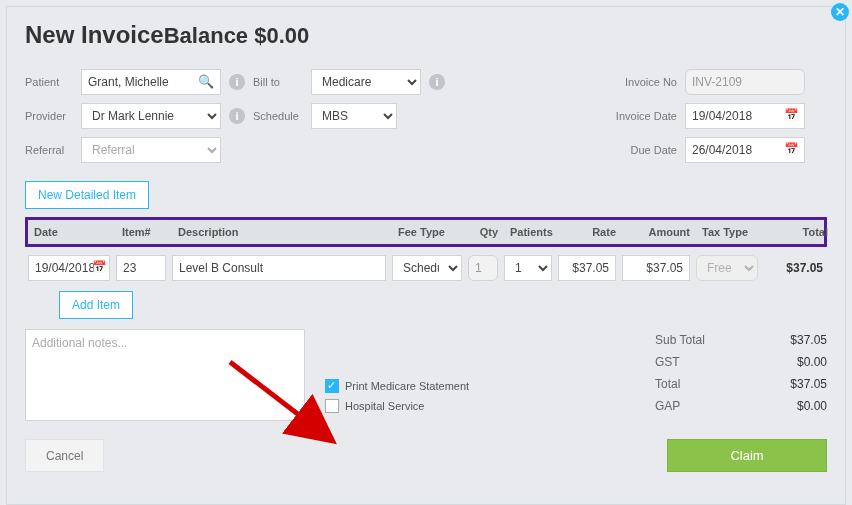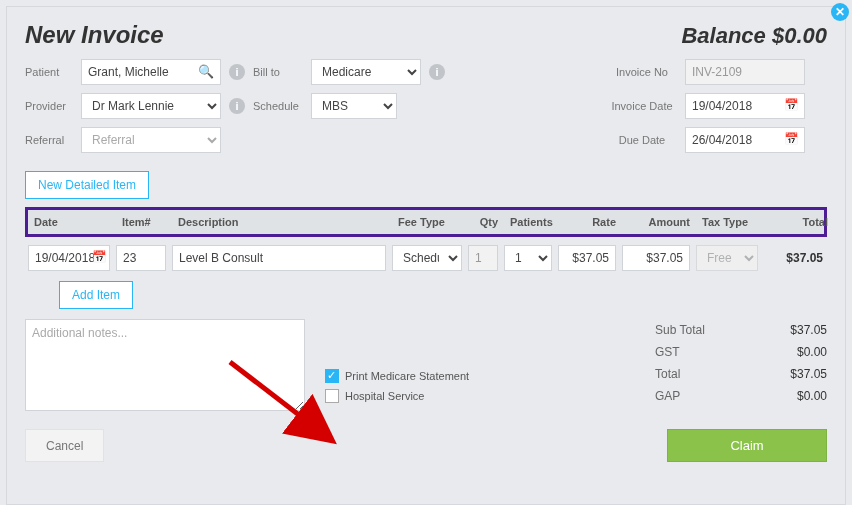--- a/index.html
+++ b/index.html
@@ -31,72 +31,73 @@
     color: #fff;
     font-size: 12px;
     line-height: 18px;
     text-align: center;
     cursor: pointer;
     z-index: 10;
     font-weight: bold;
   }
   .header-row {
     display: flex;
-    justify-content: space-between;
+    justify-content: flex-start;
     align-items: baseline;
     padding: 14px 18px 10px 18px;
-    font-style: italic;
   }
   .title {
     font-size: 24px;
     font-weight: 600;
     color: #333;
   }
   .balance {
     font-size: 22px;
     font-weight: 600;
     color: #333;
   }
   .form-grid {
     display: flex;
     padding: 0 18px 10px 18px;
+    margin-top: 10px;
   }
   .form-left { flex: 1; }
   .form-right { width: 220px; }
   .form-row {
     display: flex;
     align-items: center;
     margin-bottom: 8px;
     gap: 8px;
   }
   .form-label {
     width: 48px;
     color: #777;
     font-size: 11px;
     flex-shrink: 0;
   }
   .form-label-r {
     width: 70px;
     color: #777;
     font-size: 11px;
     flex-shrink: 0;
-    text-align: center;
+    text-align: right;
   }
   .input, .select {
     background: #fff;
     border: 1px solid #d0d3d7;
     height: 26px;
     padding: 0 6px;
     font-size: 12px;
     color: #444;
     font-family: inherit;
   }
   .input[disabled], .select[disabled] {
     background: #f2f2f2;
     color: #999;
+    border-radius: 6px;
   }
   .input-patient { width: 140px; position: relative; }
   .patient-wrap { position: relative; width: 140px; }
   .search-icn {
     position: absolute;
     right: 6px;
     top: 5px;
     color: #29b6f6;
     font-size: 13px;
   }

